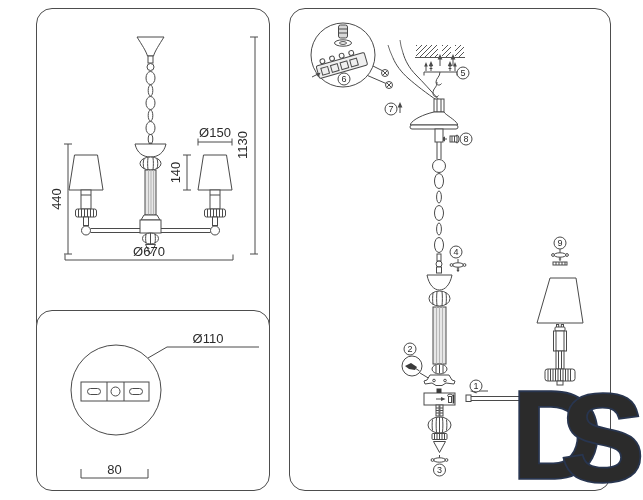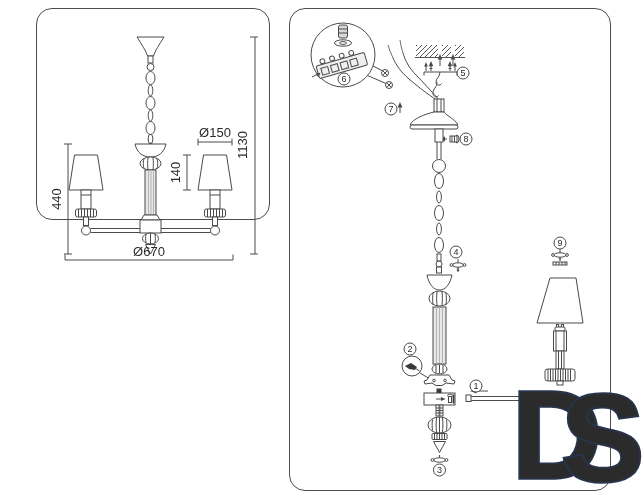--- a/index.html
+++ b/index.html
@@ -1,19 +1,19 @@
 <!DOCTYPE html>
 <html><head>
 <meta charset="utf-8">
 <style>
   html,body{margin:0;padding:0;background:#fff;}
   #stage{position:relative;width:643px;height:500px;background:#fff;overflow:hidden;
          font-family:"Liberation Sans",sans-serif;}
   .panel{position:absolute;border:1.5px solid #4d4d4d;border-radius:16px;background:#fff;box-sizing:border-box;}
-  #panel-a{left:36px;top:8px;width:234px;height:212px;}
+  #panel-a{left:36px;top:8px;width:234px;height:344px;}
   #panel-b{left:36px;top:310px;width:234px;height:181px;}
   #panel-c{left:289px;top:8px;width:322px;height:483px;}
   .panel svg{position:absolute;left:0;top:0;}
   .hatch{position:absolute;background:repeating-linear-gradient(135deg,#555 0px,#555 1px,transparent 1px,transparent 3.6px);}
   .hatch-base{position:absolute;background:#555;}
   #logo{position:absolute;left:510px;top:381px;width:132px;height:118px;z-index:6;}
   svg text{font-family:"Liberation Sans",sans-serif;fill:#2b2b2b;}
   .dim{font-size:13px;}
   .badge-t{font-size:9px;}
 </style>
@@ -95,20 +95,40 @@
         </g>
       </g>
       <text class="dim" transform="rotate(-90 210 136)" x="210" y="136" text-anchor="middle">1130</text>
       <text class="dim" x="178" y="128" text-anchor="middle">Ø150</text>
       <text class="dim" transform="rotate(-90 143 163.5)" x="143" y="163.5" text-anchor="middle">140</text>
       <text class="dim" transform="rotate(-90 24 190)" x="24" y="190" text-anchor="middle">440</text>
       <text class="dim" x="112" y="247" text-anchor="middle">Ø670</text>
     </svg>
   </div>
 
+  <div id="panel-b" class="panel">
+    <svg width="231" height="178" viewBox="0 0 231 178">
+      <g stroke="#4a4a4a" stroke-width="1" fill="none">
+        <circle cx="79" cy="79" r="45"></circle>
+        <g>
+          <rect x="44" y="71" width="68" height="19" fill="#fff"></rect>
+          <path d="M70,71 V90 M87,71 V90"></path>
+          <rect x="50.5" y="77.5" width="13" height="6" rx="3"></rect>
+          <rect x="92.5" y="77.5" width="13" height="6" rx="3"></rect>
+          <circle cx="78.5" cy="80.5" r="4.5"></circle>
+        </g>
+        <polyline points="111,47 130,36 222,36"></polyline>
+        <g>
+          <path d="M44,167 H111 M44,158 V167 M111,158 V167"></path>
+        </g>
+      </g>
+      <text class="dim" x="171" y="32" text-anchor="middle">Ø110</text>
+      <text class="dim" x="77.5" y="163" text-anchor="middle">80</text>
+    </svg>
+  </div>
 
   <div id="panel-c" class="panel">
     <svg width="319" height="480" viewBox="0 0 319 480">
       <g stroke="#4a4a4a" stroke-width="1" fill="none">
 
         <g>
           <circle cx="53" cy="46" r="32" fill="#fff"></circle>
           <rect x="48.5" y="16" width="9" height="13" rx="2" fill="#d8d8d8"></rect>
           <path d="M48.5,20 H57.5 M48.5,24 H57.5"></path>
           <ellipse cx="53" cy="34" rx="8.5" ry="3.2" fill="#fff"></ellipse>

